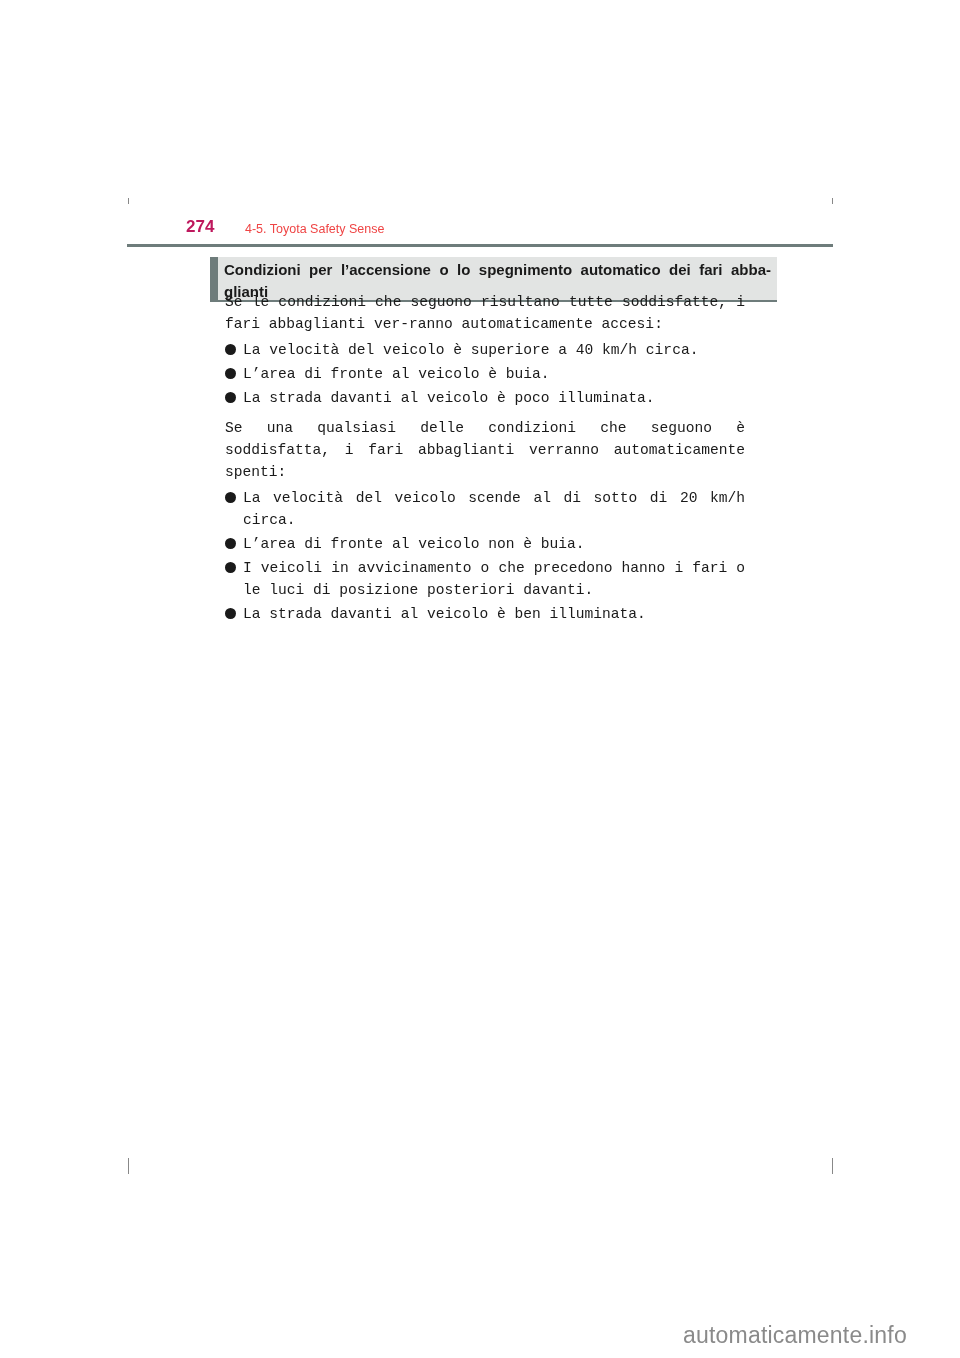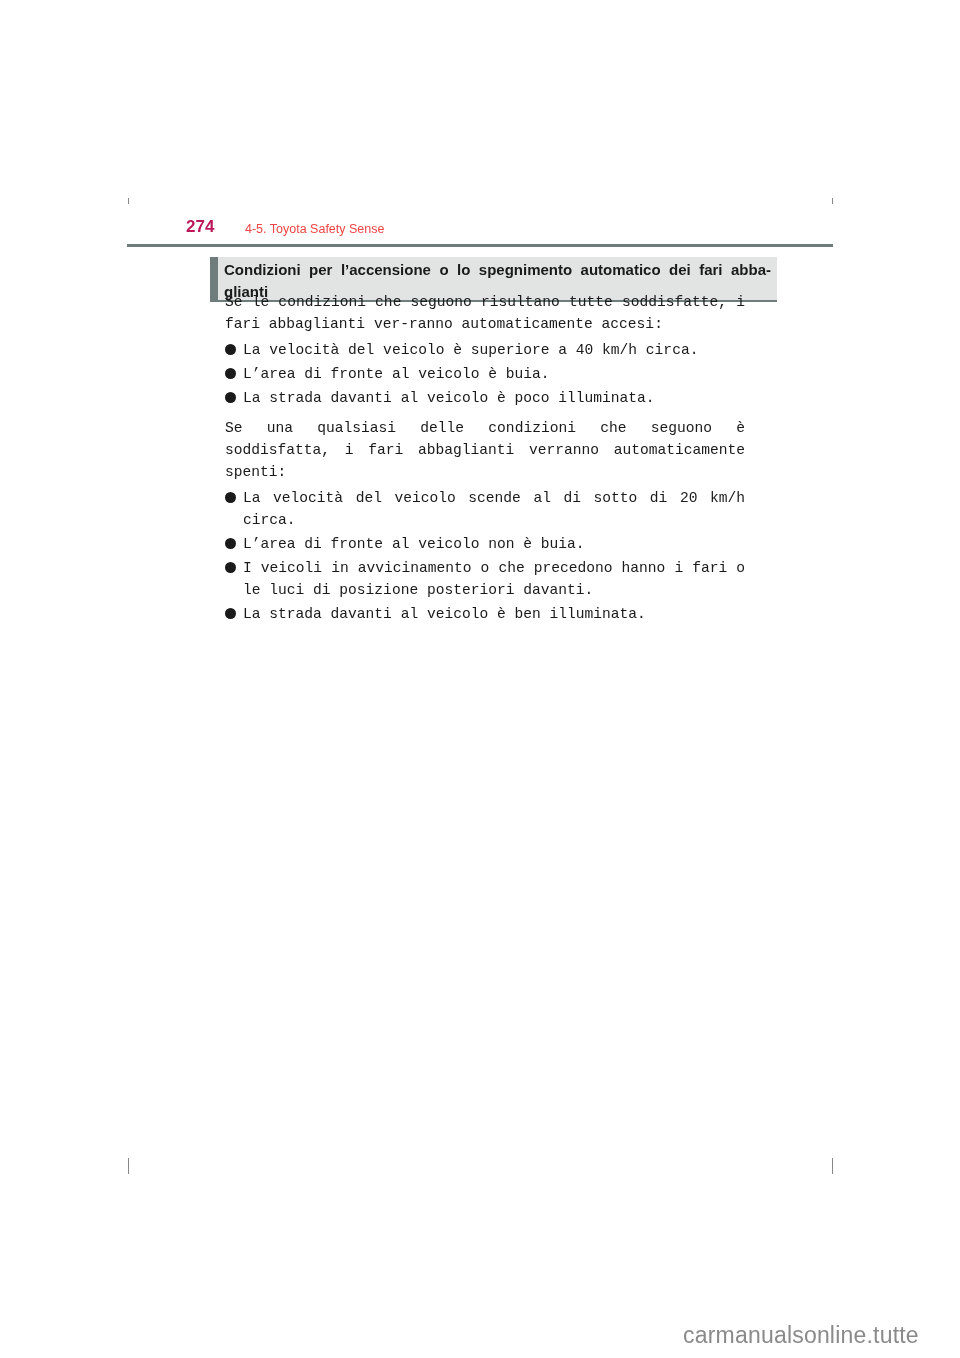--- a/index.html
+++ b/index.html
@@ -47,13 +47,13 @@
   </ul>
   <p class="para">Se una qualsiasi delle condizioni che seguono è soddisfatta, i fari abbaglianti verranno automaticamente spenti:</p>
   <ul>
     <li><span class="dot"></span><span>La velocità del veicolo scende al di sotto di 20 km/h circa.</span></li>
     <li><span class="dot"></span><span>L’area di fronte al veicolo non è buia.</span></li>
     <li><span class="dot"></span><span>I veicoli in avvicinamento o che precedono hanno i fari o le luci di posizione posteriori davanti.</span></li>
     <li><span class="dot"></span><span>La strada davanti al veicolo è ben illuminata.</span></li>
   </ul>
 </div>
 
-<div class="watermark">carmanualsonline.tutte</div>
+<div class="watermark">automaticamente.info</div>
 
 </body></html>

